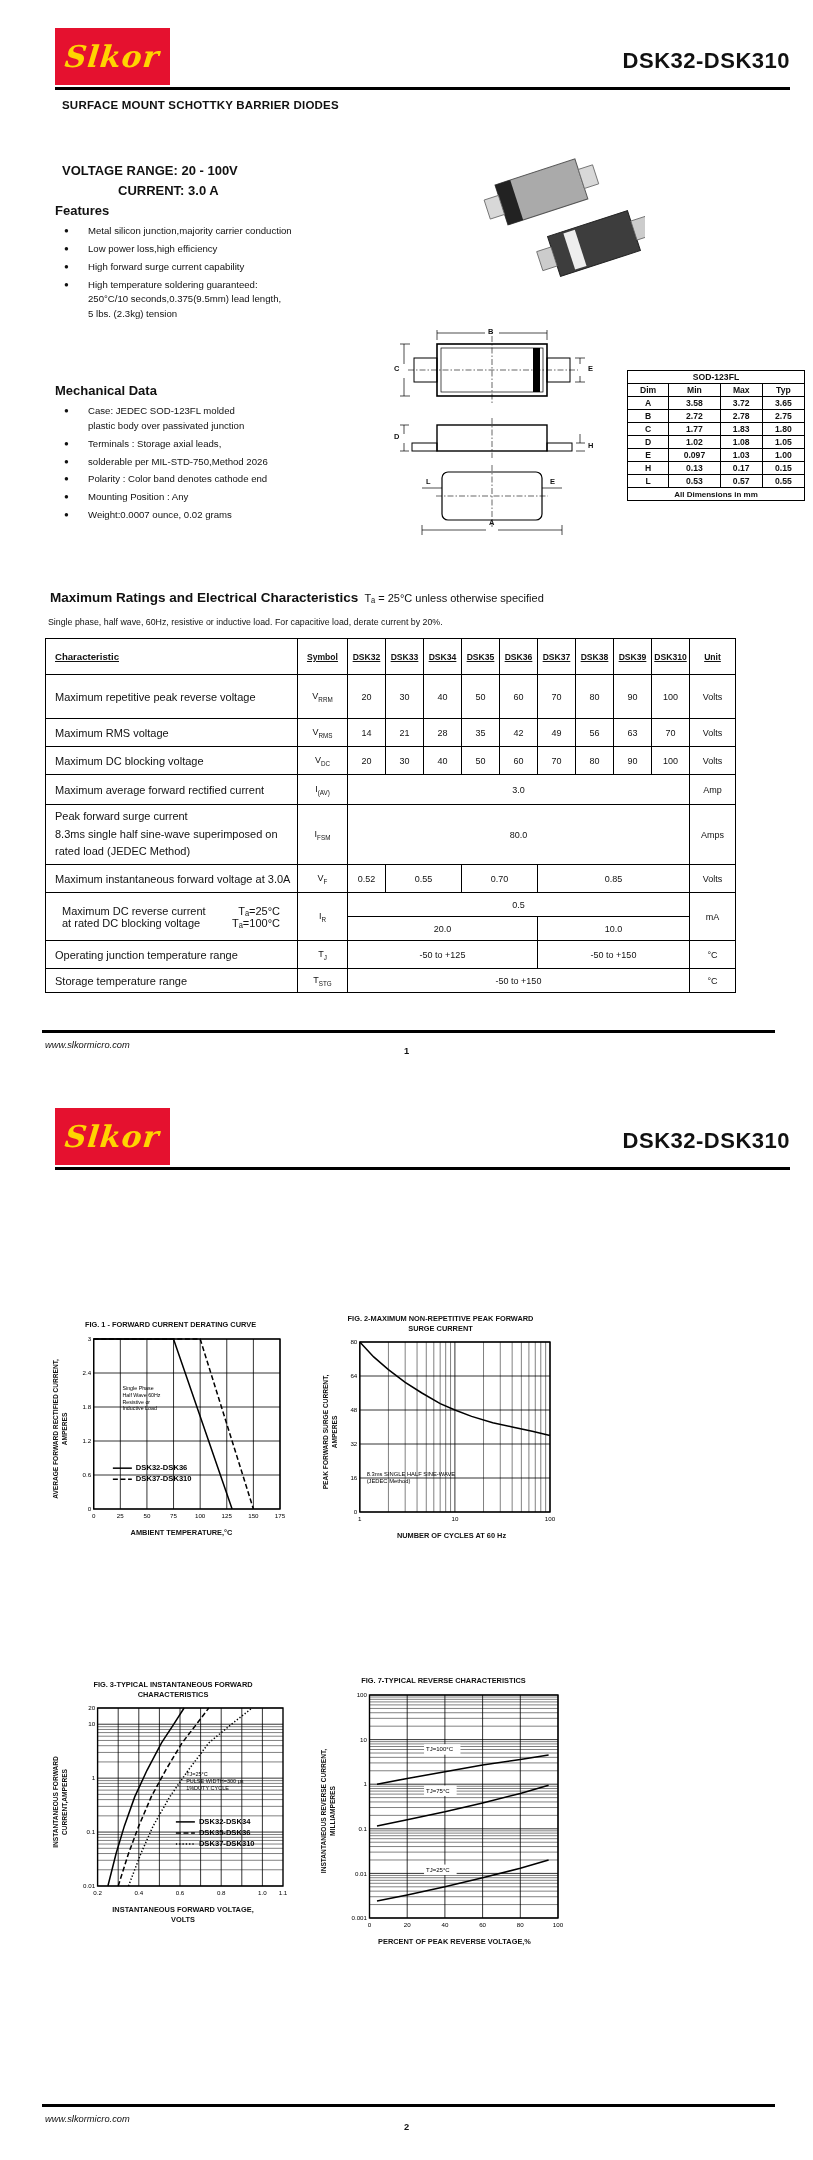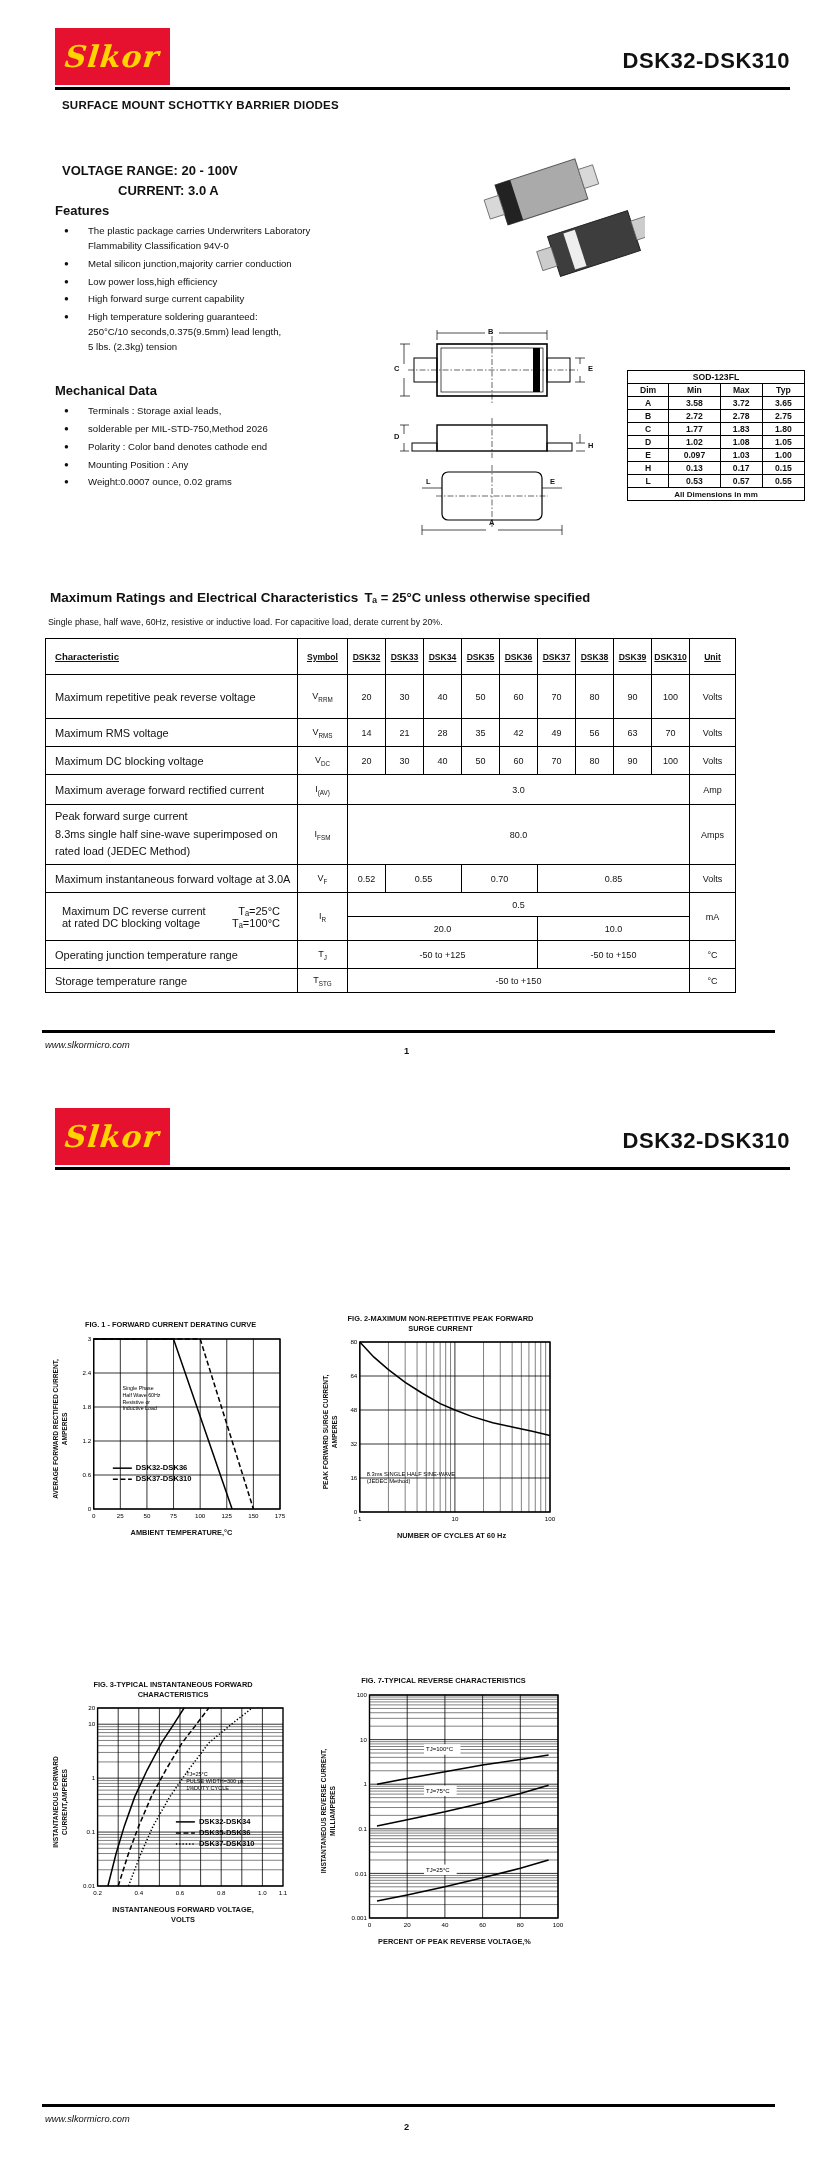--- a/index.html
+++ b/index.html
@@ -28,21 +28,21 @@
   table.dimtab td{border:1px solid #000;text-align:center;height:12px;padding:0 2px;}
   
   table.rt{border-collapse:collapse;font-size:9px;table-layout:fixed;}
   table.rt td{border:1px solid #000;text-align:center;padding:0 1px;overflow:hidden;}
   table.rt td.cl{text-align:left;padding-left:9px;font-size:11px;}
   table.rt .hrow td{font-weight:bold;font-size:8.6px;text-decoration:underline;}
   table.rt .hrow td.cl{font-size:9.6px;}
   table.rt sub{font-size:6.3px;}
   .rowline{display:flex;justify-content:space-between;padding-right:16px;padding-left:7px;}
   .rtitle{position:absolute;left:50px;top:590px;font-size:13.5px;font-weight:bold;}
-  .rtitle small{font-size:13px;font-weight:bold;margin-left:6px;margin-top:16px;}
+  .rtitle small{font-size:11px;font-weight:normal;margin-left:6px;margin-top:16px;}
   .rsub{position:absolute;left:48px;top:617px;font-size:8.8px;}
   
   .frule{position:absolute;left:42px;right:38px;height:2.5px;background:#000;}
   .furl{position:absolute;left:45px;font-size:9.3px;font-style:italic;}
   .fpage{position:absolute;left:0;width:813px;text-align:center;font-size:9.3px;font-weight:bold;}
   
   .fig{position:absolute;}
   .fig-title{font-weight:bold;font-size:7.4px;text-align:center;white-space:pre-line;margin-bottom:3px;line-height:1.3;}
   .fig-body{display:flex;align-items:center;}
   .ylab-wrap{position:relative;width:26px;flex:none;}
@@ -64,32 +64,32 @@
     </div>
     <div class="doctitle">DSK32-DSK310</div>
     <div class="hrule" style="top:87px;"></div>
 
     <div class="subtitle">SURFACE MOUNT SCHOTTKY BARRIER DIODES</div>
     <div class="vr">VOLTAGE  RANGE:  20 - 100V</div>
     <div class="cur">CURRENT:  3.0 A</div>
 
     <div class="abs h2" style="left:55px;top:203px;">Features</div>
     <ul class="blt abs" style="left:62px;top:224px;width:310px;">
-      <li>The plastic package carries Underwriters Laboratory
-Flammability Classification 94V-0</li>
       <li>Metal silicon junction,majority carrier conduction</li>
       <li>Low power loss,high efficiency</li>
       <li>High forward surge current capability</li>
       <li>High temperature soldering guaranteed:
 250°C/10 seconds,0.375(9.5mm) lead length,
 5 lbs. (2.3kg) tension</li>
     </ul>
 
     <div class="abs h2" style="left:55px;top:383px;">Mechanical Data</div>
     <ul class="blt abs" style="left:62px;top:404px;width:320px;">
+      <li>Case: JEDEC SOD-123FL molded
+plastic body over passivated junction</li>
       <li>Terminals : Storage axial leads,</li>
       <li>solderable per MIL-STD-750,Method 2026</li>
       <li>Polarity : Color band denotes cathode end</li>
       <li>Mounting Position  : Any</li>
       <li>Weight:0.0007 ounce, 0.02 grams</li>
     </ul>
 
     <svg class="abs" style="left:470px;top:136px;" width="175" height="155">
       <g transform="rotate(-18 80 50)">
         <rect x="28" y="32" width="84" height="42" fill="#aaaaaa" stroke="#555" stroke-width="1"></rect>

